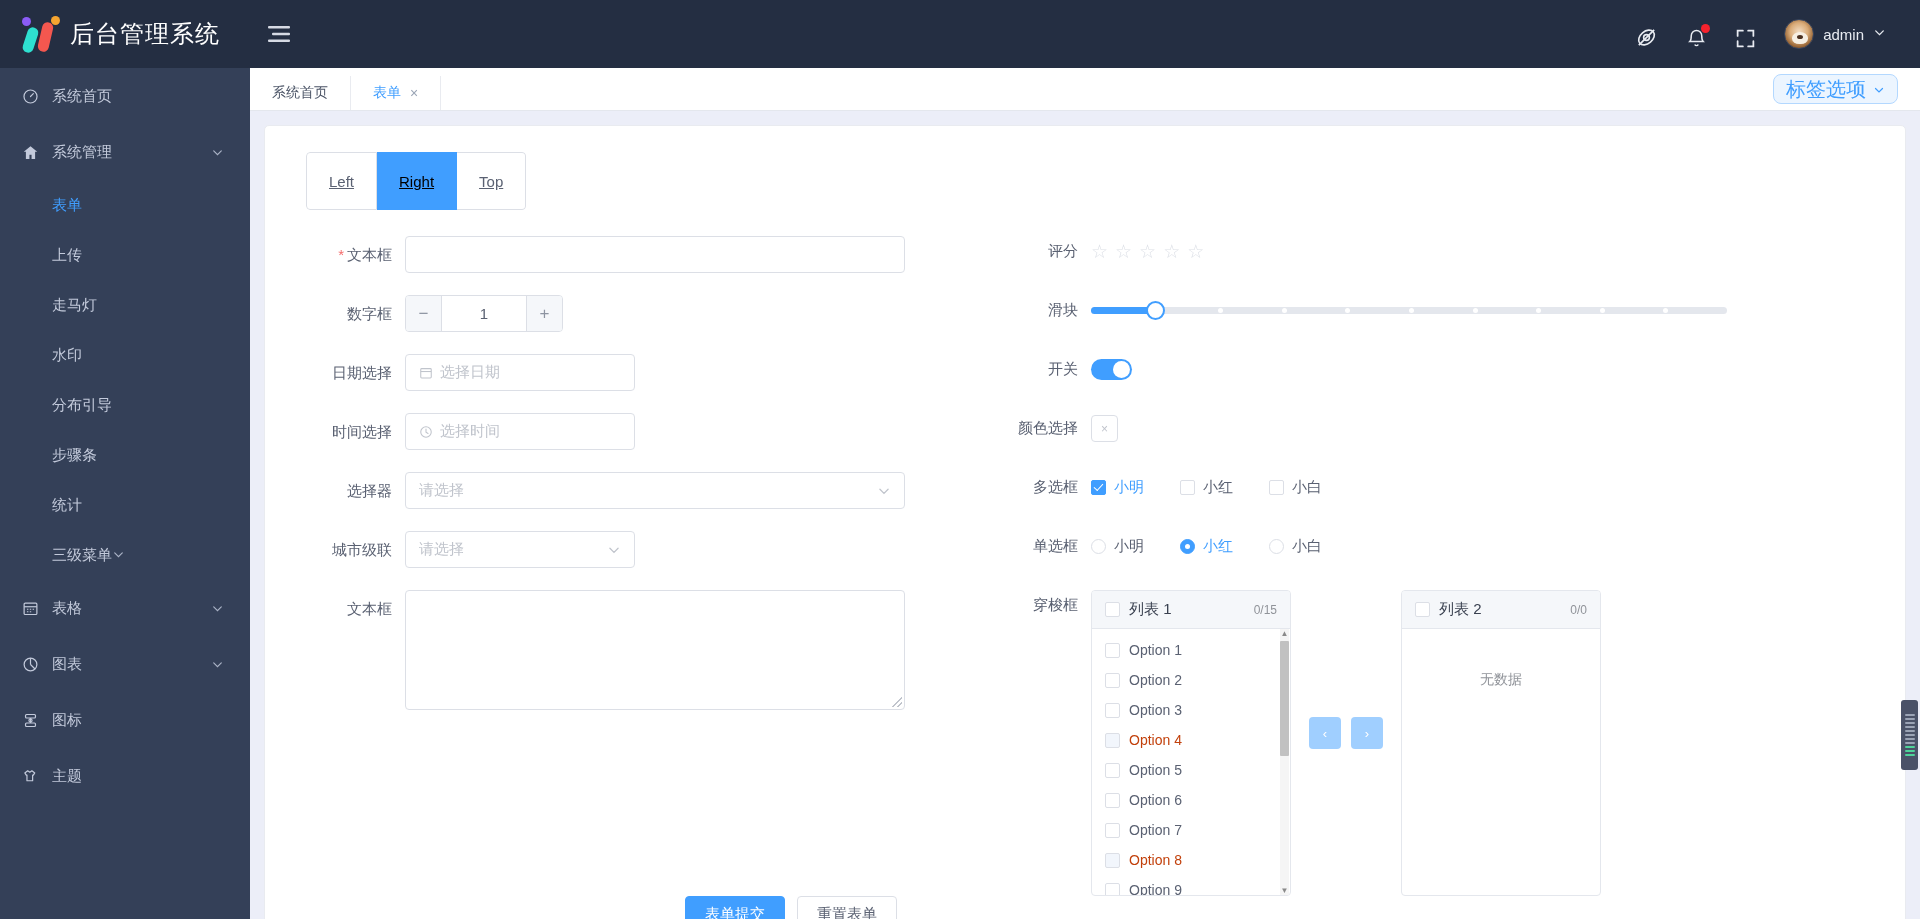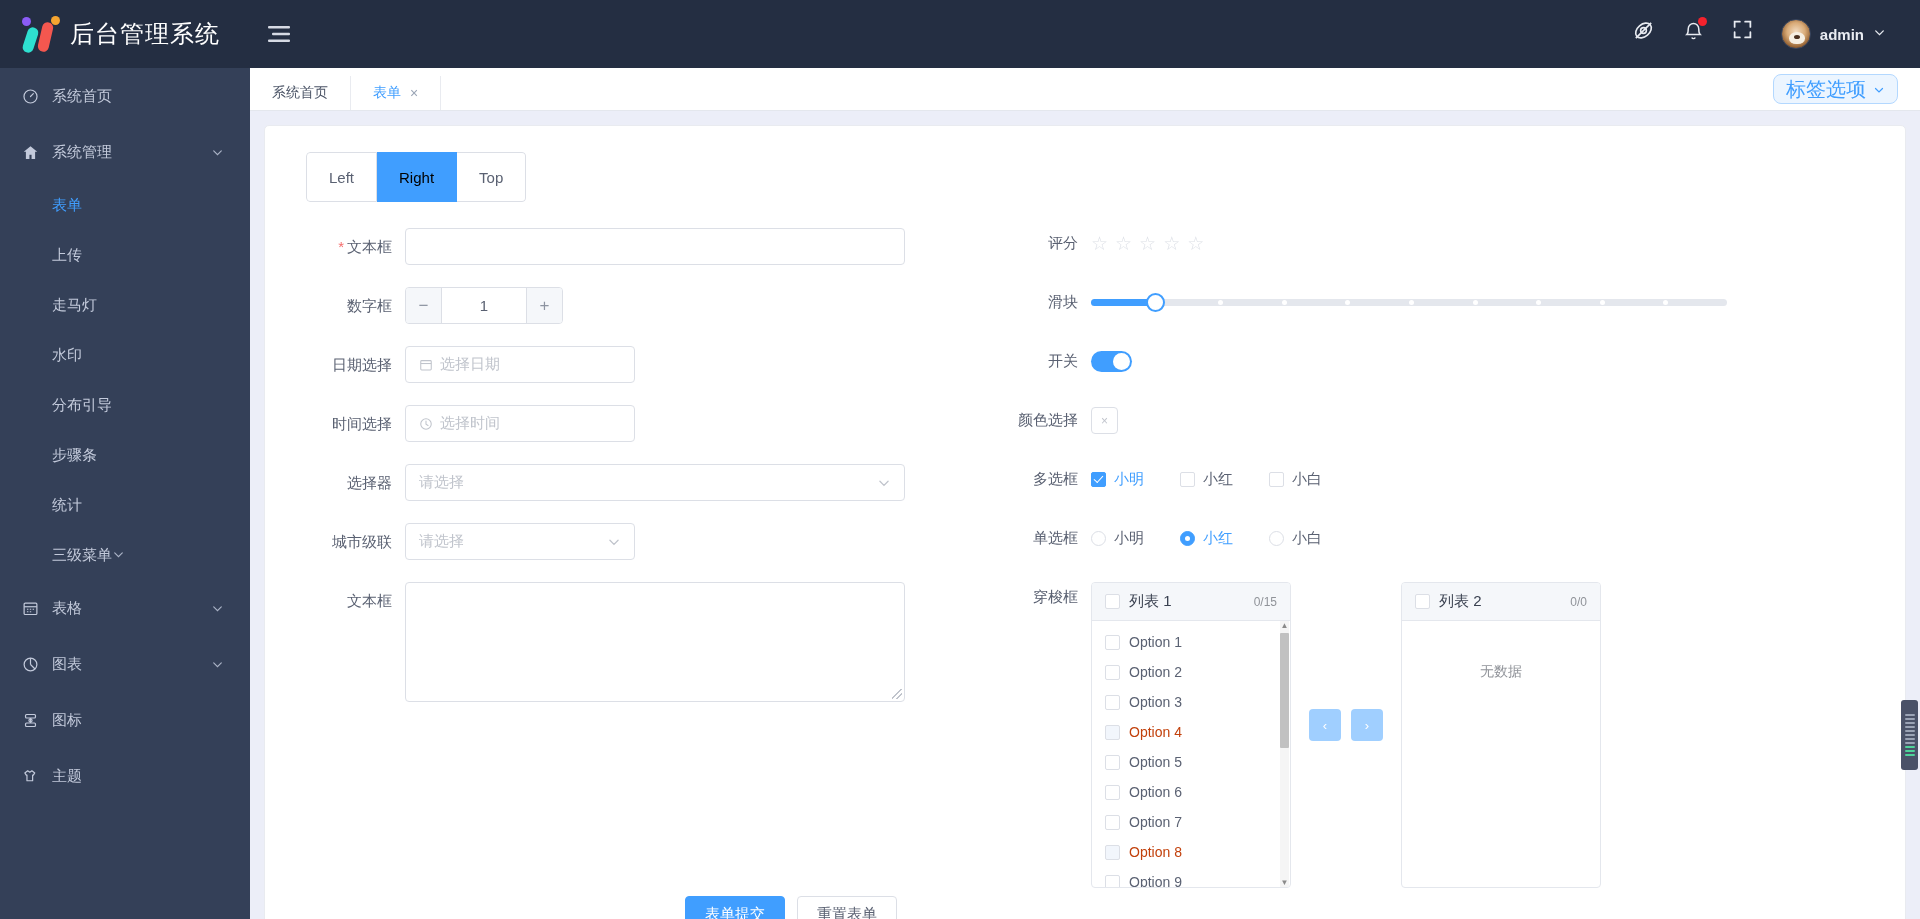--- a/index.html
+++ b/index.html
@@ -25,21 +25,21 @@
   .logo-mark i { position: absolute; display: block; }
   .lm-bar1 { width: 11px; height: 26px; border-radius: 6px; background: #2ee0d0; left: 7px; top: 13px; transform: rotate(18deg); }
   .lm-bar2 { width: 11px; height: 30px; border-radius: 6px; background: #f4574f; left: 22px; top: 8px; transform: rotate(13deg); }
   .lm-dot1 { width: 9px; height: 9px; border-radius: 50%; background: #8b5cf6; left: 4px; top: 3px; }
   .lm-dot2 { width: 9px; height: 9px; border-radius: 50%; background: #f6a530; left: 33px; top: 2px; }
   .logo-title {
     color: #fff; font-size: 24px; letter-spacing: 1px; margin-left: 10px; white-space: nowrap;
   }
   .hamburger { margin-left: 18px; color: #d6dae4; cursor: pointer; display: flex; align-items: center; }
   .header-right {
-    margin-left: auto; display: flex; align-items: flex-start; gap: 28px; padding-right: 34px; font-weight: bold;
+    margin-left: auto; display: flex; align-items: flex-end; gap: 28px; padding-right: 34px;
   }
   .hicon { color: #e8ebf1; display: flex; align-items: center; cursor: pointer; position: relative; }
   .badge-dot {
     position: absolute; top: -2px; right: -3px; width: 9px; height: 9px; border-radius: 50%;
     background: #f5222d;
   }
   .user-box { display: flex; align-items: center; gap: 9px; cursor: pointer; }
   .avatar {
     width: 30px; height: 30px; border-radius: 50%; overflow: hidden; flex: 0 0 30px;
     background: radial-gradient(circle at 50% 42%, #f2dcc2 0%, #d9ab78 42%, #8d5a2c 75%, #5b3a1c 100%);
@@ -110,24 +110,24 @@
     width: 1642px; height: 860px; padding: 22px 28px;
     position: relative;
   }
 
   
   .seg {
     display: inline-flex; margin-left: 13px; margin-top: 4px;
     border-radius: 4px; overflow: hidden;
   }
   .seg-btn {
-    height: 50px; min-width: 62px; padding: 0 22px;
+    height: 58px; min-width: 62px; padding: 0 22px;
     display: flex; align-items: center; justify-content: center;
     border: 1px solid #dcdfe6; border-left: none;
-    background: #fff; color: #5a6172; font-size: 15px; cursor: pointer;
+    background: #fff; color: #5a6172; font-size: 15px; cursor: pointer; text-decoration: underline;
   }
   .seg-btn:first-child { border-left: 1px solid #dcdfe6; border-radius: 4px 0 0 4px; }
   .seg-btn:last-child { border-radius: 0 4px 4px 0; }
   .seg-btn.active { background: #409eff; border-color: #409eff; color: #000000; }
 
   
   .form-cols { display: flex; margin-top: 26px; }
   .col-left { width: 620px; }
   .col-right { width: 900px; margin-left: 90px; }
 

